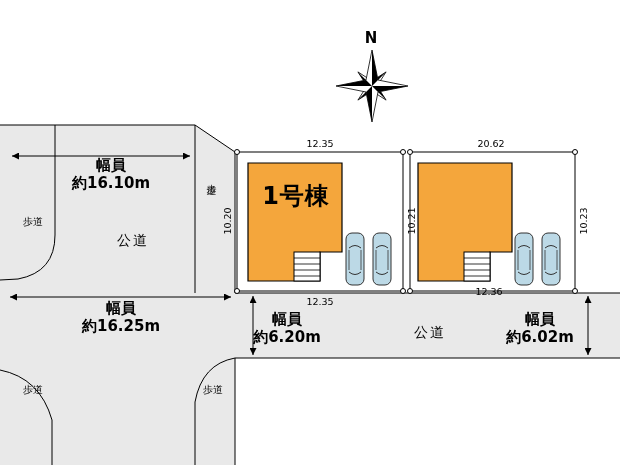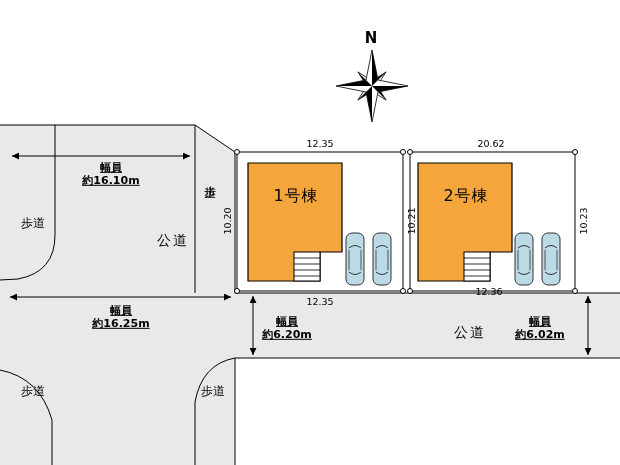--- a/index.html
+++ b/index.html
@@ -9,24 +9,24 @@
     overflow:hidden;
   }
   .plan-svg { position:absolute; left:0; top:0; }
   .lbl {
     position:absolute; transform:translate(-50%,-50%);
     white-space:nowrap; text-align:center; line-height:1.2;
   }
   .lbl.rot { transform:translate(-50%,-50%) rotate(-90deg); }
   .lbl.vert { writing-mode:vertical-rl; text-orientation:upright; letter-spacing:1px; }
   .dim { font-size:9.5px; }
-  .w-label { font-size:11px; font-weight:600;text-decoration:underline; }
-  .road-name { font-size:14px; letter-spacing:2px;margin-left:40px; }
-  .walk { font-size:12px; }
-  .house { font-size:16px; font-weight:normal; letter-spacing:1px;text-align:center; }
+  .w-label { font-size:15px; font-weight:600; }
+  .road-name { font-size:14px; letter-spacing:2px; }
+  .walk { font-size:10px;font-family:Liberation Mono, monospace; }
+  .house { font-size:24px; font-weight:bold; letter-spacing:1px;text-align:center; }
   .n-mark { font-size:15px; font-weight:bold; }
 </style>
 </head>
 <body>
 
 <div class="stage">
 
   <svg class="plan-svg" width="620" height="465" viewBox="0 0 620 465">
     <defs>
       <marker id="arr" viewBox="0 0 10 10" refX="10" refY="5" markerWidth="7" markerHeight="7" orient="auto-start-reverse" markerUnits="userSpaceOnUse">
@@ -114,21 +114,20 @@
   </div>
 
   <div class="lbl dim" style="left:320px;top:144px">12.35</div>
   <div class="lbl dim" style="left:491px;top:144px">20.62</div>
 
   <div class="lbl dim rot" style="left:228px;top:221px">10.20</div>
   <div class="lbl dim rot" style="left:412px;top:221px">10.21</div>
   <div class="lbl dim rot" style="left:584px;top:221px">10.23</div>
 
   <div class="lbl house" style="left:296px;top:196px">1号棟</div>
-  <div class="lbl house" style="left:466px;top:196px">2号棟</div>
 
   <div class="lbl dim" style="left:320px;top:302px">12.35</div>
   <div class="lbl dim" style="left:489px;top:292px">12.36</div>
 
   <div class="lbl w-label" style="left:287px;top:328px">
     <div>幅員</div>
     <div>約6.20m</div>
   </div>
 
   <div class="lbl road-name" style="left:430px;top:332px">公道</div>

